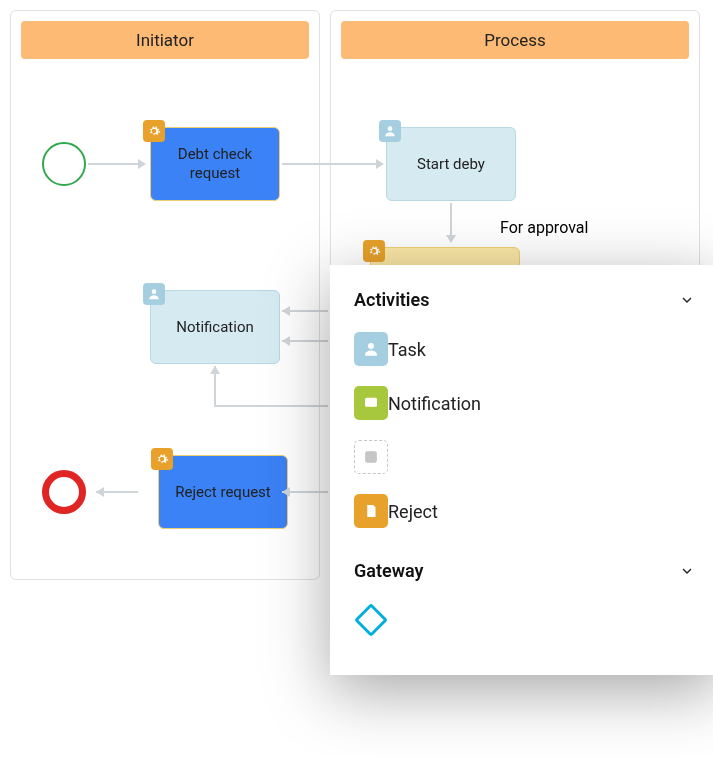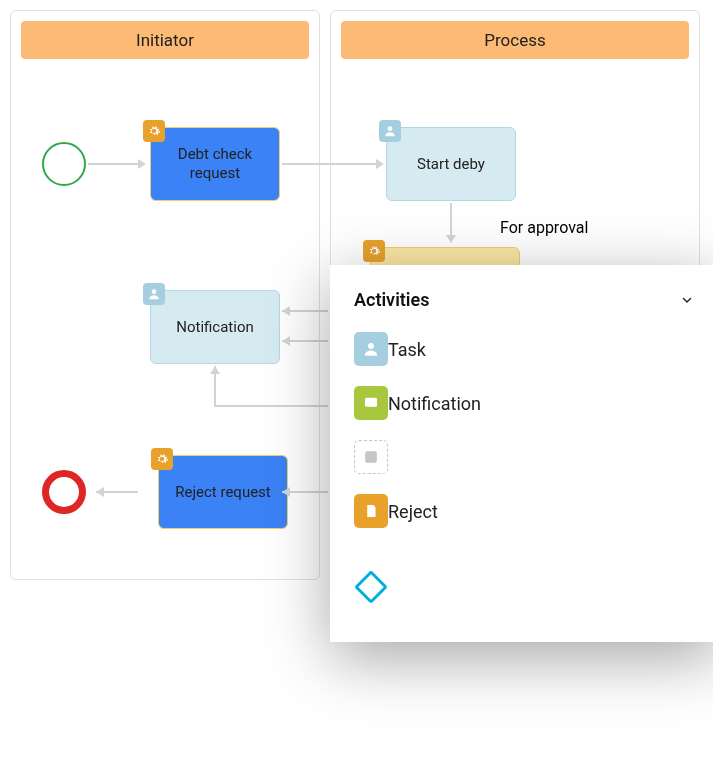--- a/index.html
+++ b/index.html
@@ -281,20 +281,28 @@
     <span class="pico pico-yellow">
       <svg class="ico-svg" viewBox="0 0 24 24">
           <path d="M7 4h8l3 3v13H7zM9 9h7v1.5H9zm0 3h7v1.5H9zm0 3h5v1.5H9z"></path>
         </svg>
     </span>
     <span>Reject</span>
   </div>
 
   <div class="section-gap"></div>
 
+  <div class="panel-section-header">
+    <span>Gateway</span>
+    <span class="chev">
+      <svg viewBox="0 0 24 24" width="16" height="16">
+          <path d="M6 9l6 6 6-6"></path>
+        </svg>
+    </span>
+  </div>
 
   <div class="panel-item">
     <span class="pico pico-diamond-wrap">
       <span class="diamond"></span>
     </span>
   </div>
 
 </div>
 
 </body></html>

